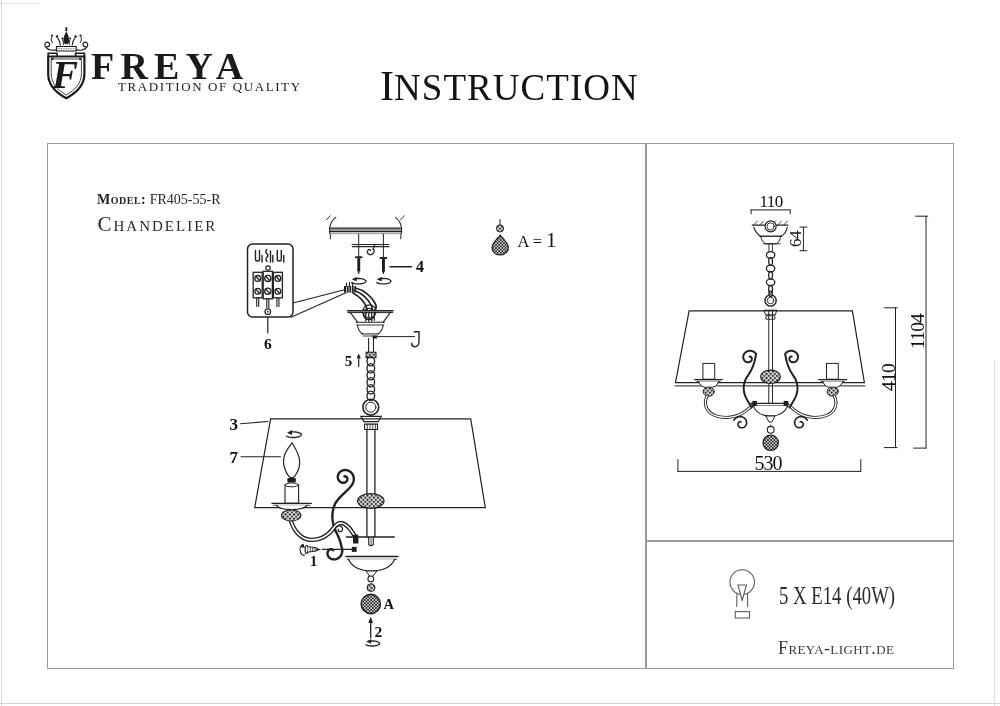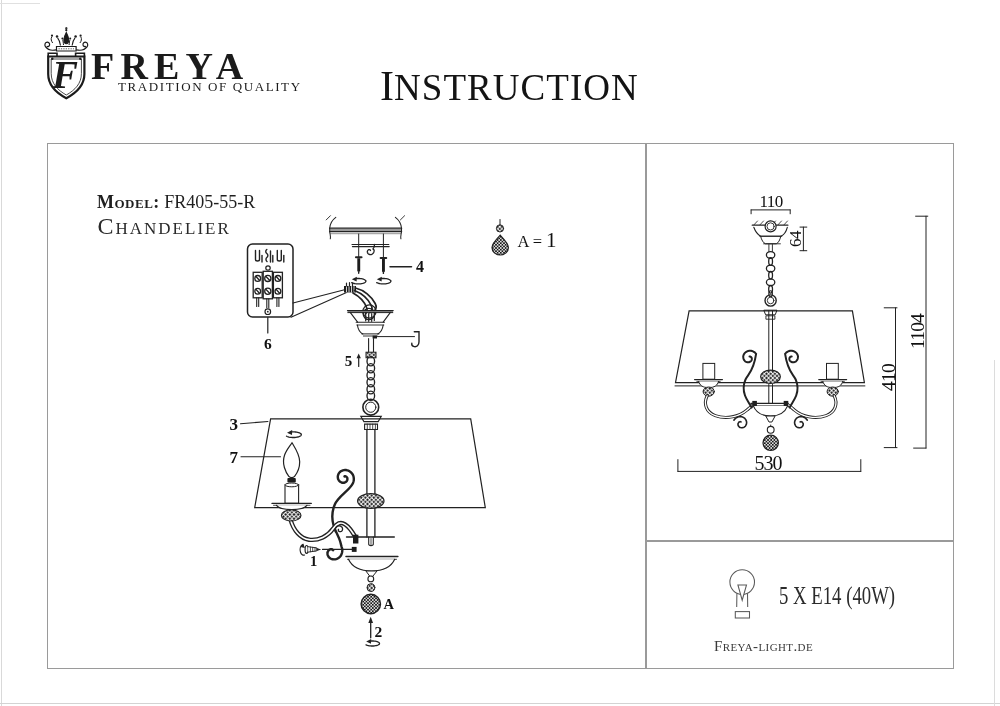--- a/index.html
+++ b/index.html
@@ -54,23 +54,23 @@
 <div class="abs" style="left:118px;top:79.8px;font-size:13px;letter-spacing:1.6px;line-height:1">TRADITION OF QUALITY</div>
 
 <div class="abs" style="left:380px;top:64.5px;line-height:1;white-space:nowrap;color:#141414"><span style="font-size:42px">I</span><span style="font-size:37px;letter-spacing:1.05px">NSTRUCTION</span></div>
 
 <div class="abs" style="left:47px;top:142.5px;width:597.5px;height:524.5px;border:1px solid #9a9a9a"></div>
 
 <div class="abs" style="left:645px;top:142.5px;width:306.5px;height:397px;border:1px solid #9a9a9a"></div>
 
 <div class="abs" style="left:645px;top:539.5px;width:306.5px;height:127.5px;border:1px solid #9a9a9a"></div>
 
-<div class="abs" style="left:97px;top:192.5px;font-size:18px;line-height:1;white-space:nowrap;color:#1f1f1f"><b style="font-variant:small-caps;letter-spacing:0.5px">Model:</b> FR405-55-R</div>
-
-<div class="abs" style="left:97.5px;top:214px;font-size:24px;line-height:1;font-variant:small-caps;letter-spacing:2px;color:#2a2a2a">Chandelier</div>
+<div class="abs" style="left:97px;top:192.5px;font-size:14px;line-height:1;white-space:nowrap;color:#1f1f1f"><b style="font-variant:small-caps;letter-spacing:0.5px">Model:</b> FR405-55-R</div>
+
+<div class="abs" style="left:97.5px;top:214px;font-size:21px;line-height:1;font-variant:small-caps;letter-spacing:2px;color:#2a2a2a">Chandelier</div>
 
 <svg class="abs" style="left:0;top:0" width="1000" height="706" viewBox="0 0 1000 706">
 <defs>
 <pattern id="mesh" width="4.2" height="4.2" patternUnits="userSpaceOnUse">
 <rect width="4.2" height="4.2" fill="#1d1d1d"></rect>
 <path d="M0 0L4.2 4.2M4.2 0L0 4.2" stroke="#fff" stroke-width="1.0"></path>
 </pattern>
 <pattern id="mesh2" width="3.2" height="3.2" patternUnits="userSpaceOnUse">
 <rect width="3.2" height="3.2" fill="#151515"></rect>
 <path d="M0 0L3.2 3.2M3.2 0L0 3.2" stroke="#fff" stroke-width="0.7"></path>
@@ -404,13 +404,13 @@
 <g stroke="#5a5a5a" fill="none" stroke-width="1.05">
  <circle cx="24.2" cy="22.1" r="12.3"></circle>
  <path d="M18.9 33.2 L18.7 47 M29.5 33.2 L29.7 47"></path>
  <path d="M19.9 24.9 L28.5 24.9 L24.2 40.2 Z" fill="#fff"></path>
  <rect x="17.3" y="51.6" width="14.2" height="6.4"></rect>
 </g>
 </svg>
 
 <div class="abs" style="left:779px;top:583px;font-size:25px;line-height:1;white-space:nowrap;color:#2b2b2b;transform:scaleX(0.75);transform-origin:0 0">5 X E14 (40W)</div>
 
-<div class="abs" style="left:714px;top:638.8px;font-size:15px;line-height:1;font-variant:small-caps;letter-spacing:0.4px;color:#3a3a3a">Freya-light.de</div>
+<div class="abs" style="left:778px;top:638.8px;font-size:18px;line-height:1;font-variant:small-caps;letter-spacing:0.4px;color:#3a3a3a">Freya-light.de</div>
 
 </body></html>

